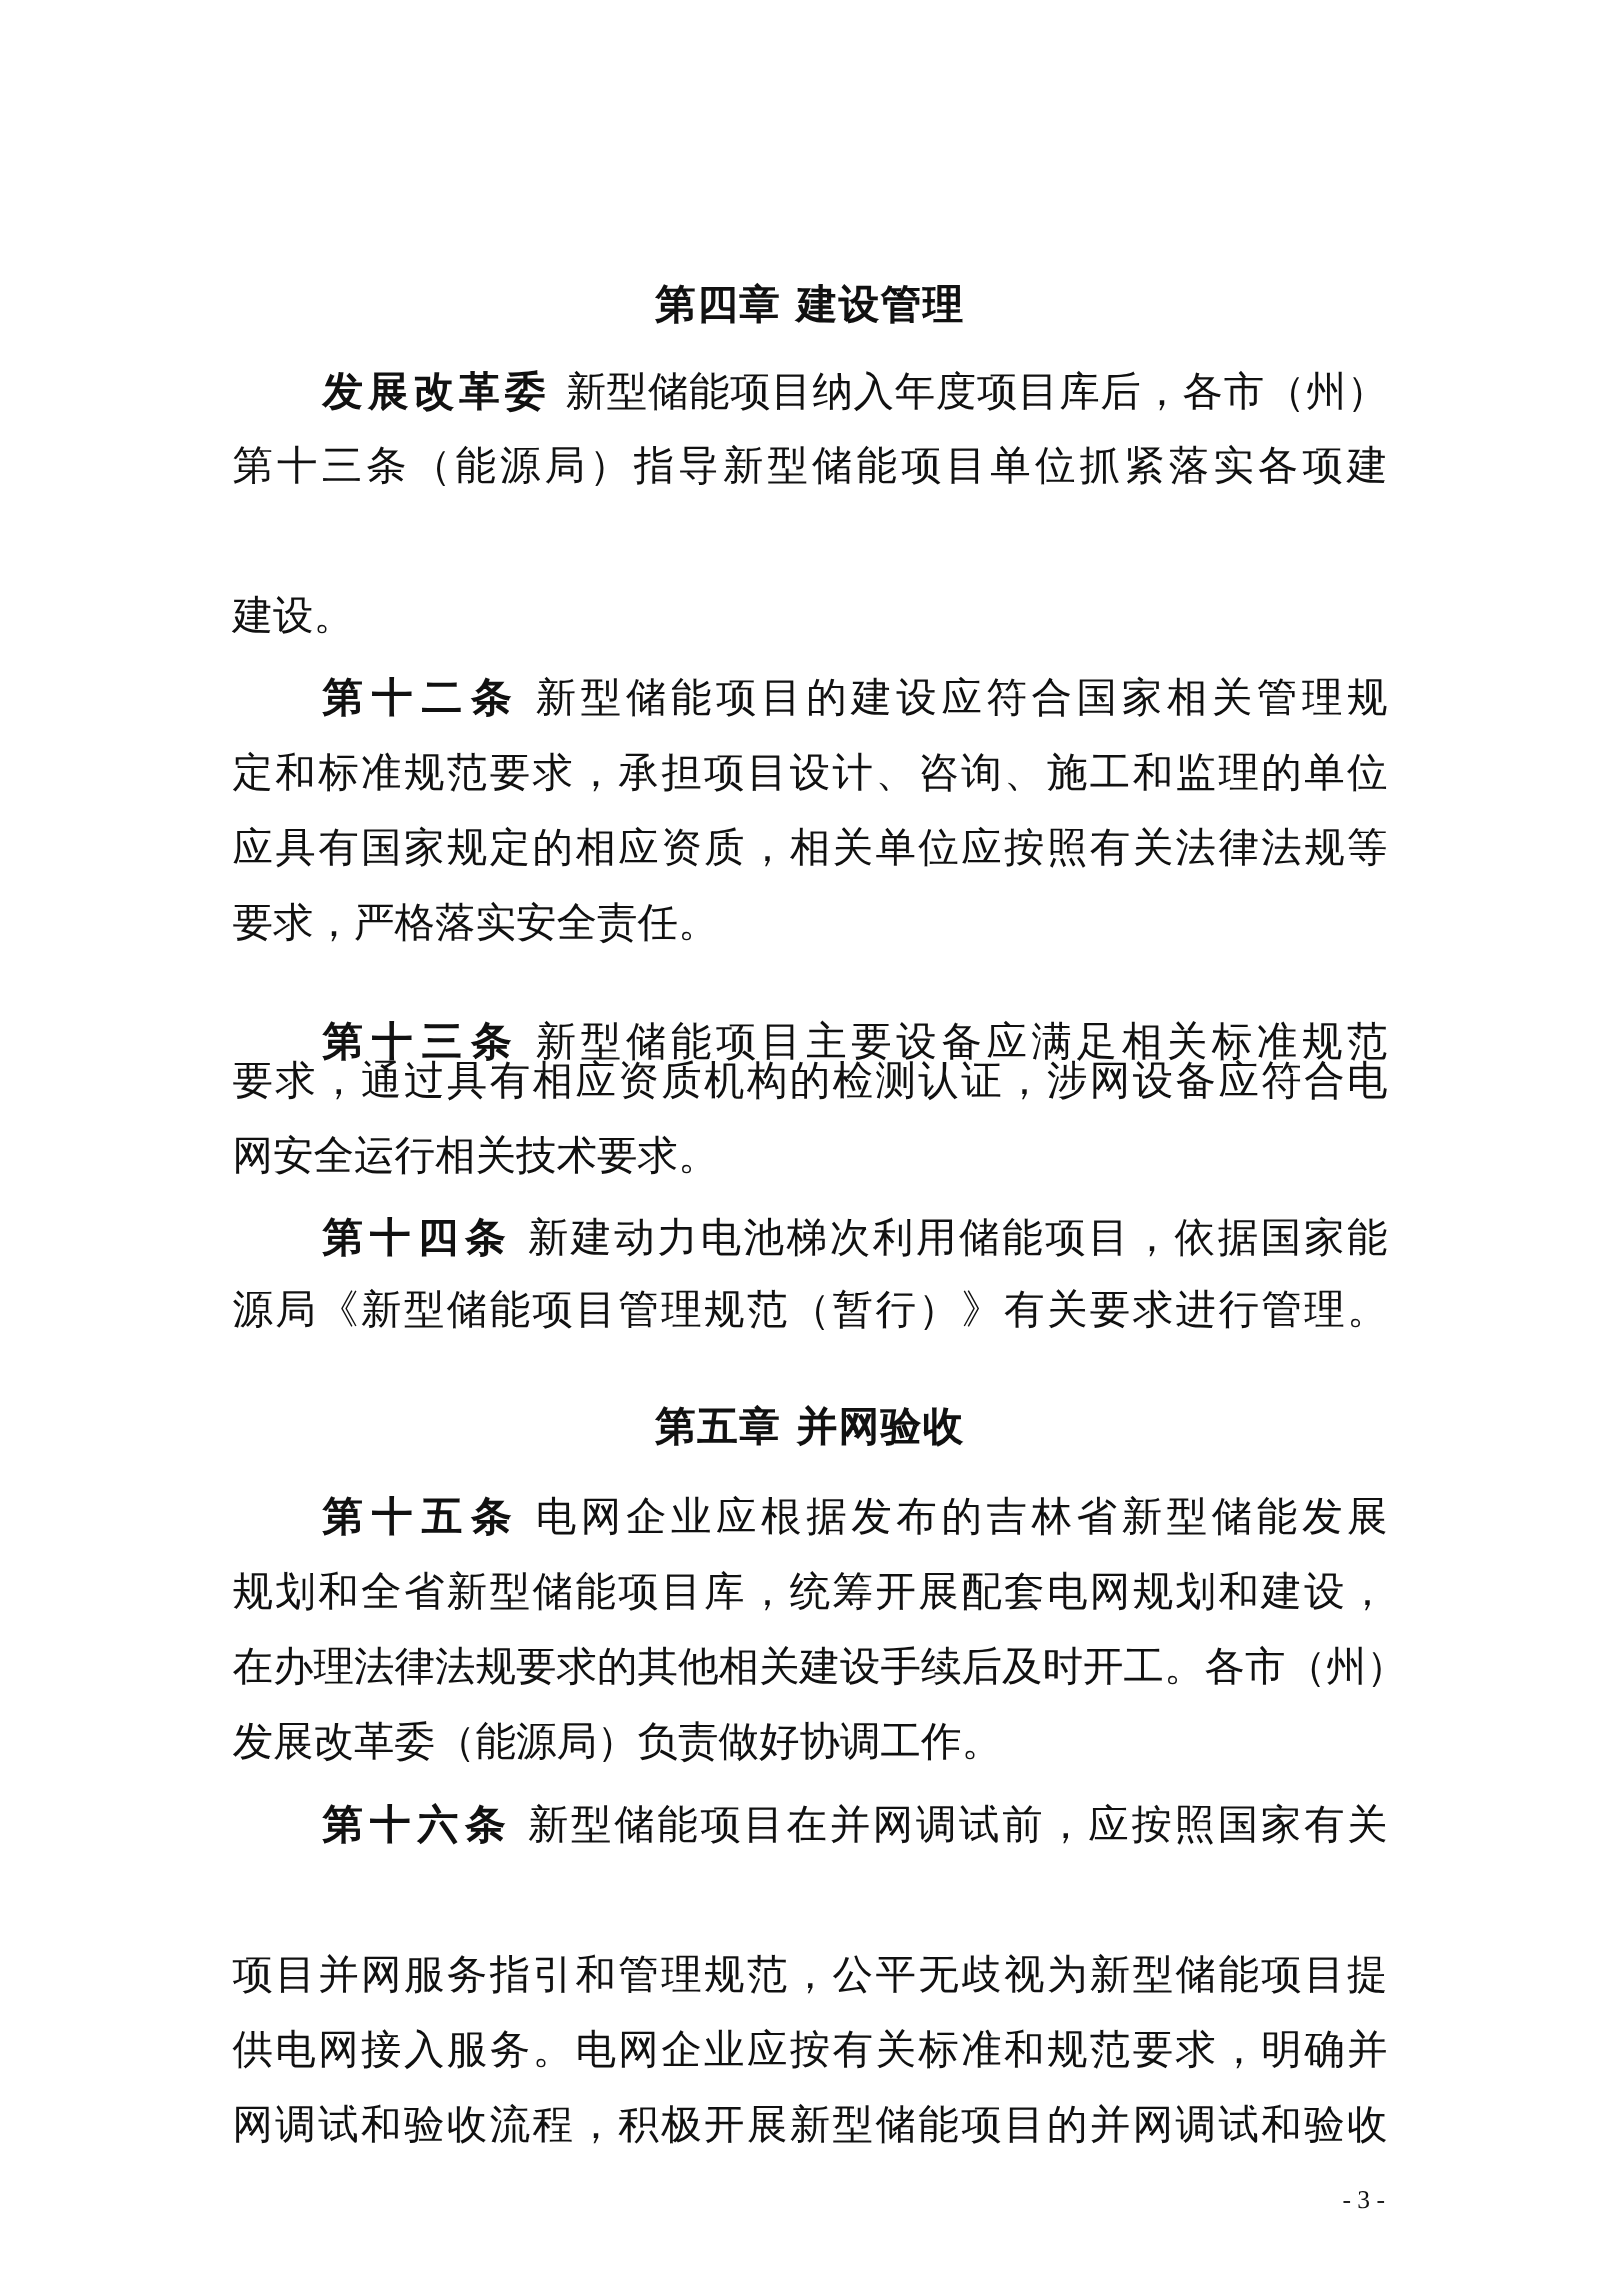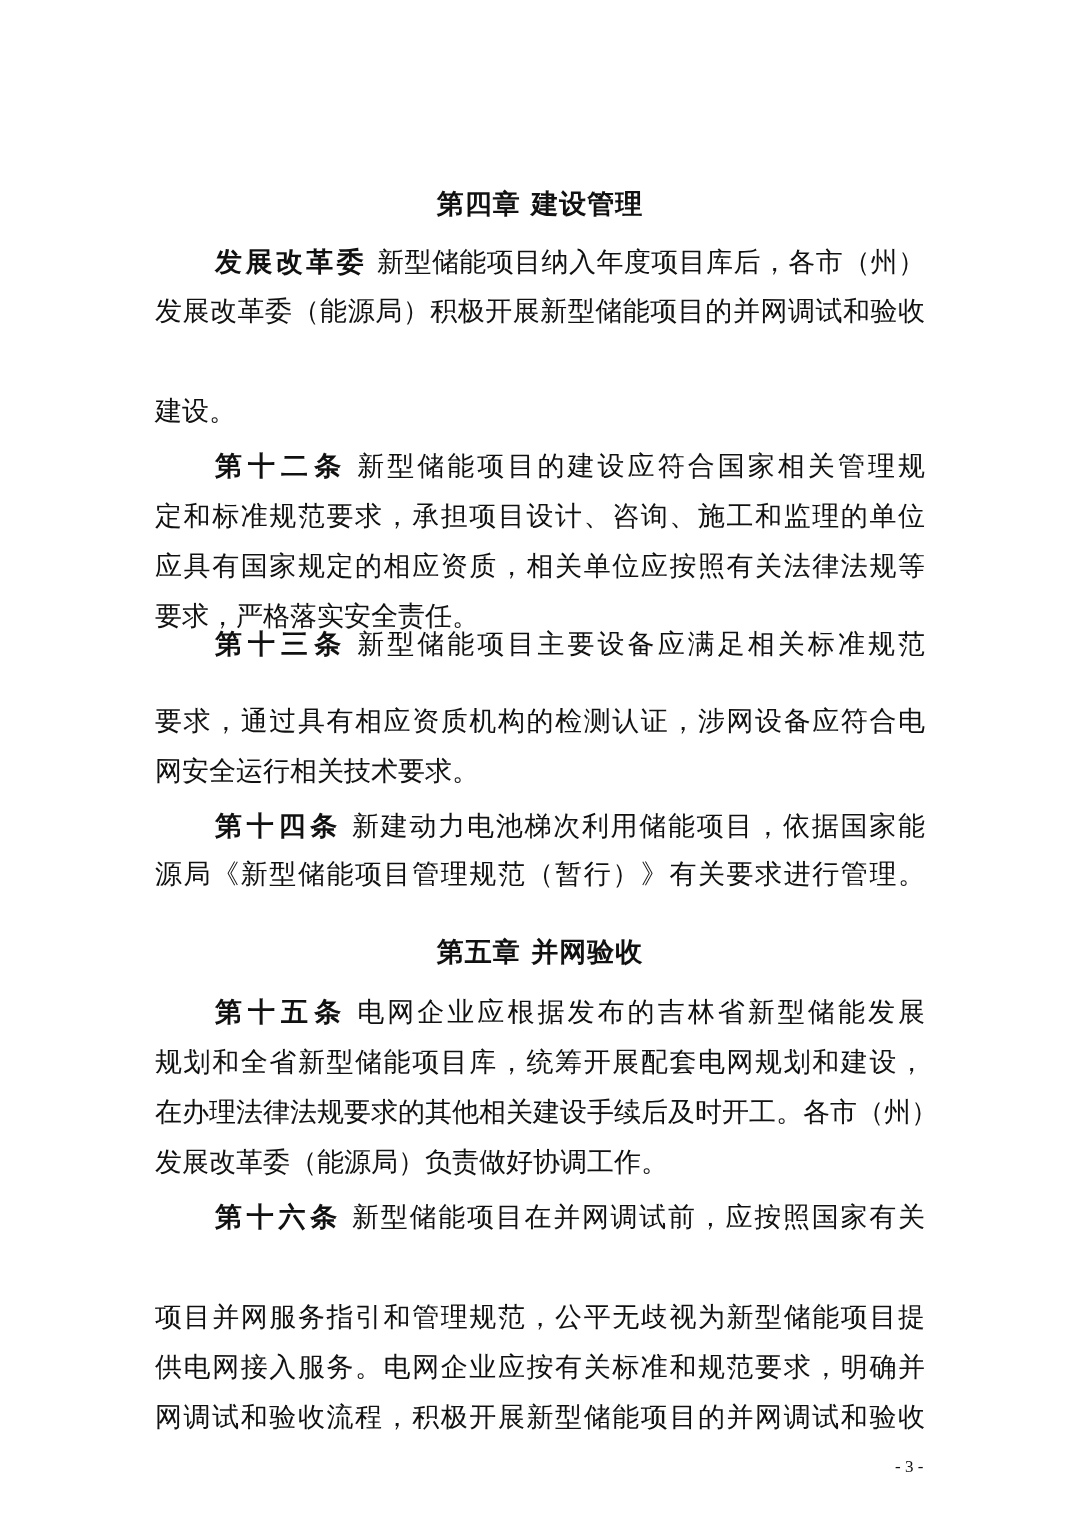--- a/index.html
+++ b/index.html
@@ -19,29 +19,29 @@
              font-family: "Liberation Serif", serif; }
 </style>
 </head>
 <body>
 
 <div class="page">
 
   <div class="heading" style="top:140px;">第四章  建设管理</div>
 
   <div class="line indent" style="top:198px;"><span class="art">发展改革委</span><span>新型储能项目纳入年度项目库后，各市（州）</span></div>
-  <div class="line" style="top:247px;">发展改革委（能源局）积极开展新型储能项目的并网调试和验收</div>
+  <div class="line" style="top:247px;">第十三条（能源局）指导新型储能项目单位抓紧落实各项建</div>
   <div class="line last" style="top:347px;">建设。</div>
 
   <div class="line indent" style="top:402px;"><span class="art">第十二条</span><span>新型储能项目的建设应符合国家相关管理规</span></div>
   <div class="line" style="top:452px;">定和标准规范要求，承担项目设计、咨询、施工和监理的单位</div>
   <div class="line" style="top:502px;">应具有国家规定的相应资质，相关单位应按照有关法律法规等</div>
   <div class="line last" style="top:552px;">要求，严格落实安全责任。</div>
 
-  <div class="line indent" style="top:580px;"><span class="art">第十三条</span><span>新型储能项目主要设备应满足相关标准规范</span></div>
+  <div class="line indent" style="top:631px;"><span class="art">第十三条</span><span>新型储能项目主要设备应满足相关标准规范</span></div>
   <div class="line" style="top:657px;">要求，通过具有相应资质机构的检测认证，涉网设备应符合电</div>
   <div class="line last" style="top:707px;">网安全运行相关技术要求。</div>
 
   <div class="line indent" style="top:762px;"><span class="art">第十四条</span><span>新建动力电池梯次利用储能项目，依据国家能</span></div>
   <div class="line" style="top:812px;font-family:Liberation Mono, monospace;">源局《新型储能项目管理规范（暂行）》有关要求进行管理。</div>
 
   <div class="heading" style="top:888px;">第五章  并网验收</div>
 
   <div class="line indent" style="top:948px;"><span class="art">第十五条</span><span>电网企业应根据发布的吉林省新型储能发展</span></div>
   <div class="line" style="top:998px;">规划和全省新型储能项目库，统筹开展配套电网规划和建设，</div>

